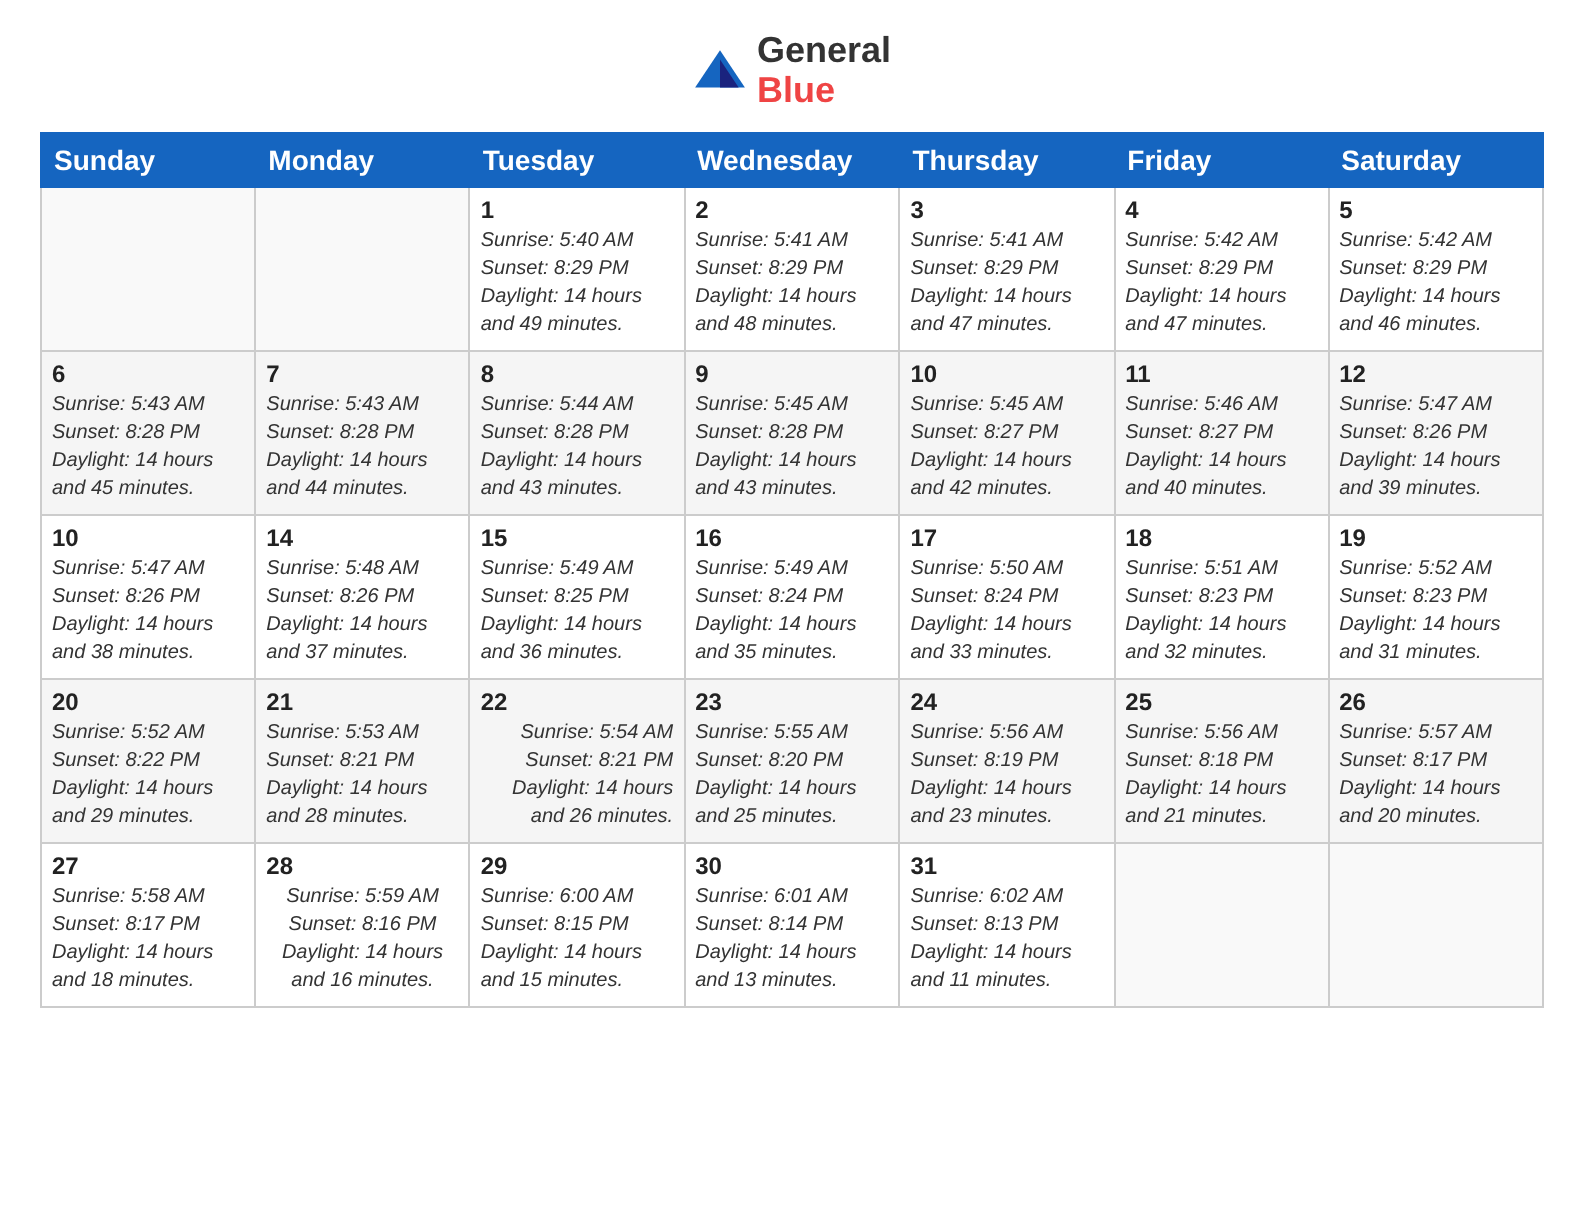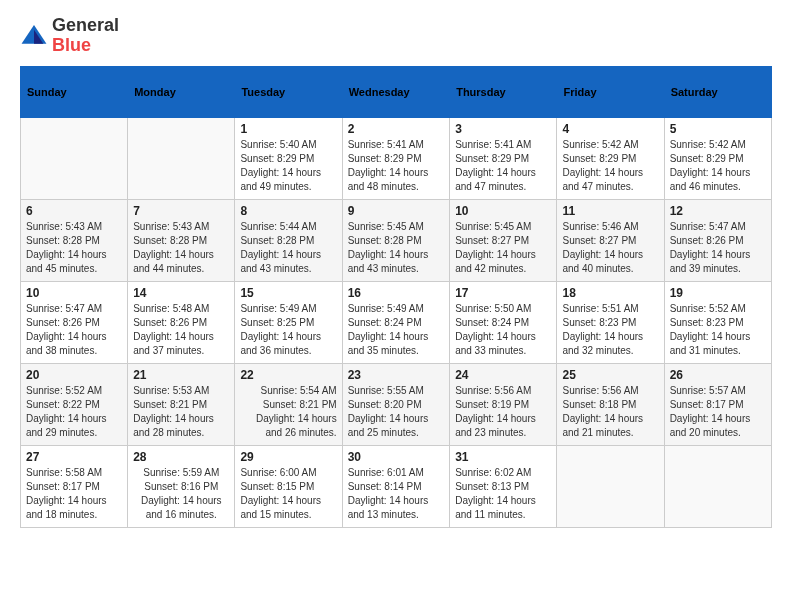--- a/index.html
+++ b/index.html
@@ -10,21 +10,21 @@
       height: 612px;
       overflow: hidden;
     }
     .page {
       width: 792px;
       min-height: 612px;
       padding: 16px 20px 10px 20px;
     }
     .header {
       display: flex;
-      justify-content: flex-start;
+      justify-content: center;
       align-items: flex-start;
       margin-bottom: 10px;
     }
     .logo {
       display: flex;
       align-items: center;
       gap: 4px;
     }
     .logo-text {
       font-size: 18px;
@@ -51,24 +51,24 @@
       color: #444;
       margin-top: 2px;
     }
     .calendar {
       width: 100%;
       border-collapse: collapse;
       font-size: 10.5px;
     }
     .calendar th {
       background: #1565c0;
-      color: #000000;
+      color: #ffffff;
       text-align: left;
-      padding: 19px 6px;
-      font-size: 11px;
+      padding: 5px 6px;
+      font-size: 14px;
       font-weight: bold;
       border: 1px solid #1565c0;
     }
     .calendar td {
       border: 1px solid #ccc;
       vertical-align: top;
       padding: 4px 5px;
       width: 108px;
       height: 82px;
       background: #fff;
@@ -80,20 +80,21 @@
       font-weight: bold;
       font-size: 12px;
       color: #222;
       display: block;
       margin-bottom: 2px;
     }
     .day-info {
       color: #333;
       font-size: 10px;
       line-height: 1.4;
+      font-style: italic;
     }
     .empty-cell {
       background: #f9f9f9 !important;
     }
   </style>
 </head>
 <body>
 
 <div class="page">
   <div class="header">

